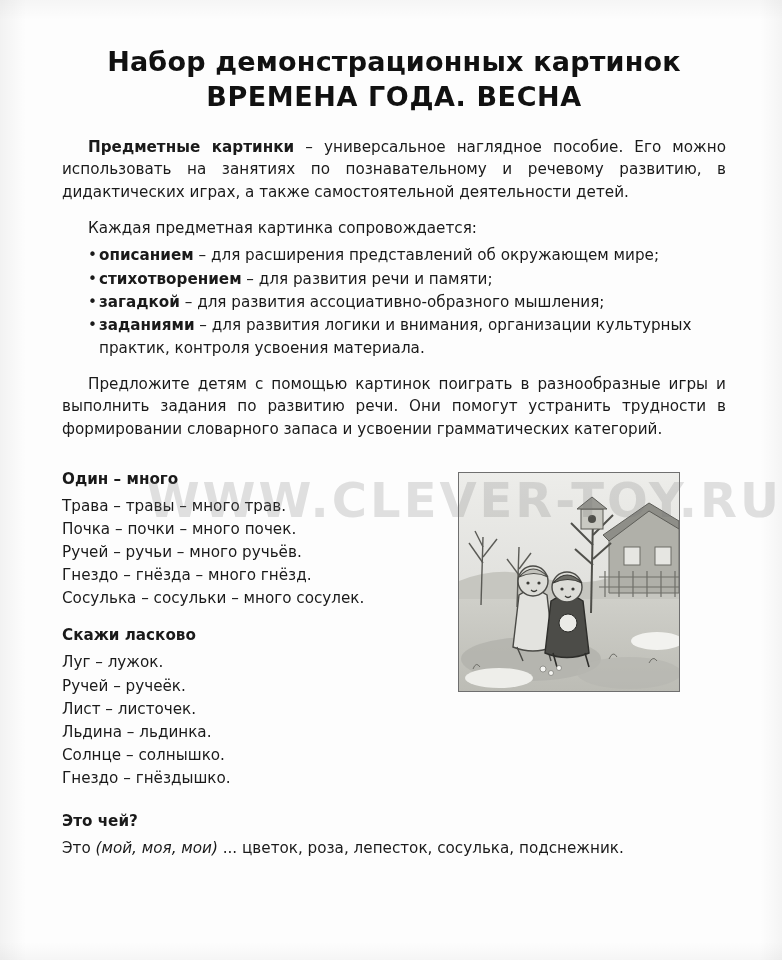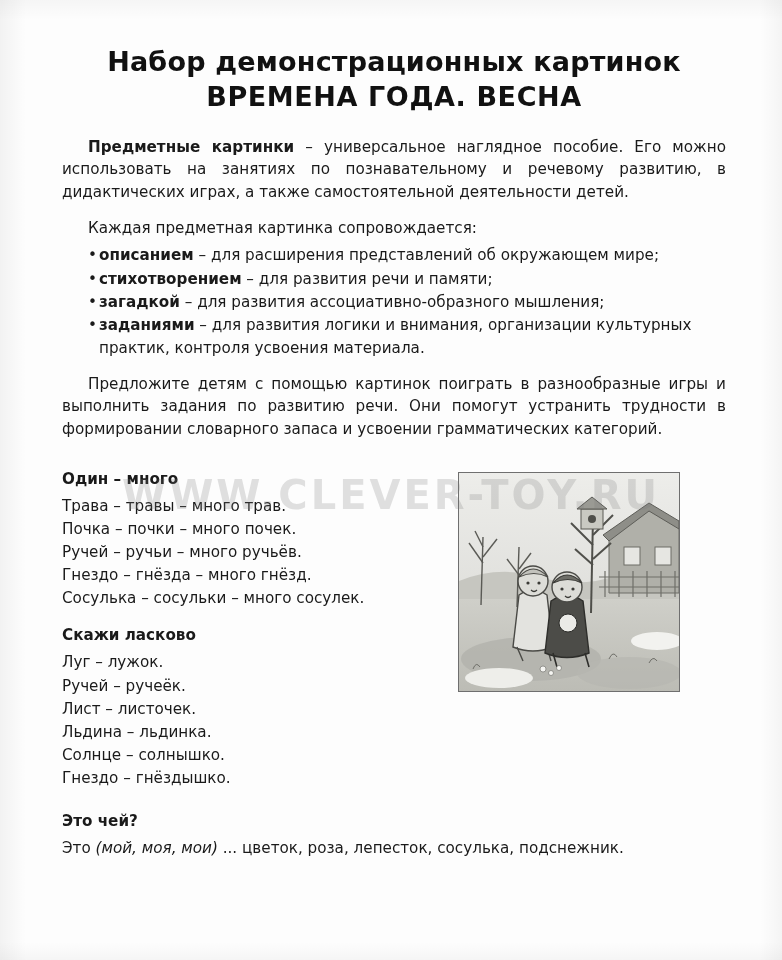--- a/index.html
+++ b/index.html
@@ -118,22 +118,22 @@
     padding-top: 18px;
   }
   .italic { font-style: italic; }
 
   
   .watermark {
     position: absolute;
     left: 0;
     right: 0;
     top: 472px;
-    text-align: center;
-    font-size: 40px;
+    text-align: right;
+    font-size: 48px;
     font-weight: bold;
     letter-spacing: 3px;
     color: rgba(120,120,120,0.22);
     pointer-events: none;
     user-select: none;
     white-space: nowrap;
   }
 
   
   .illus {

